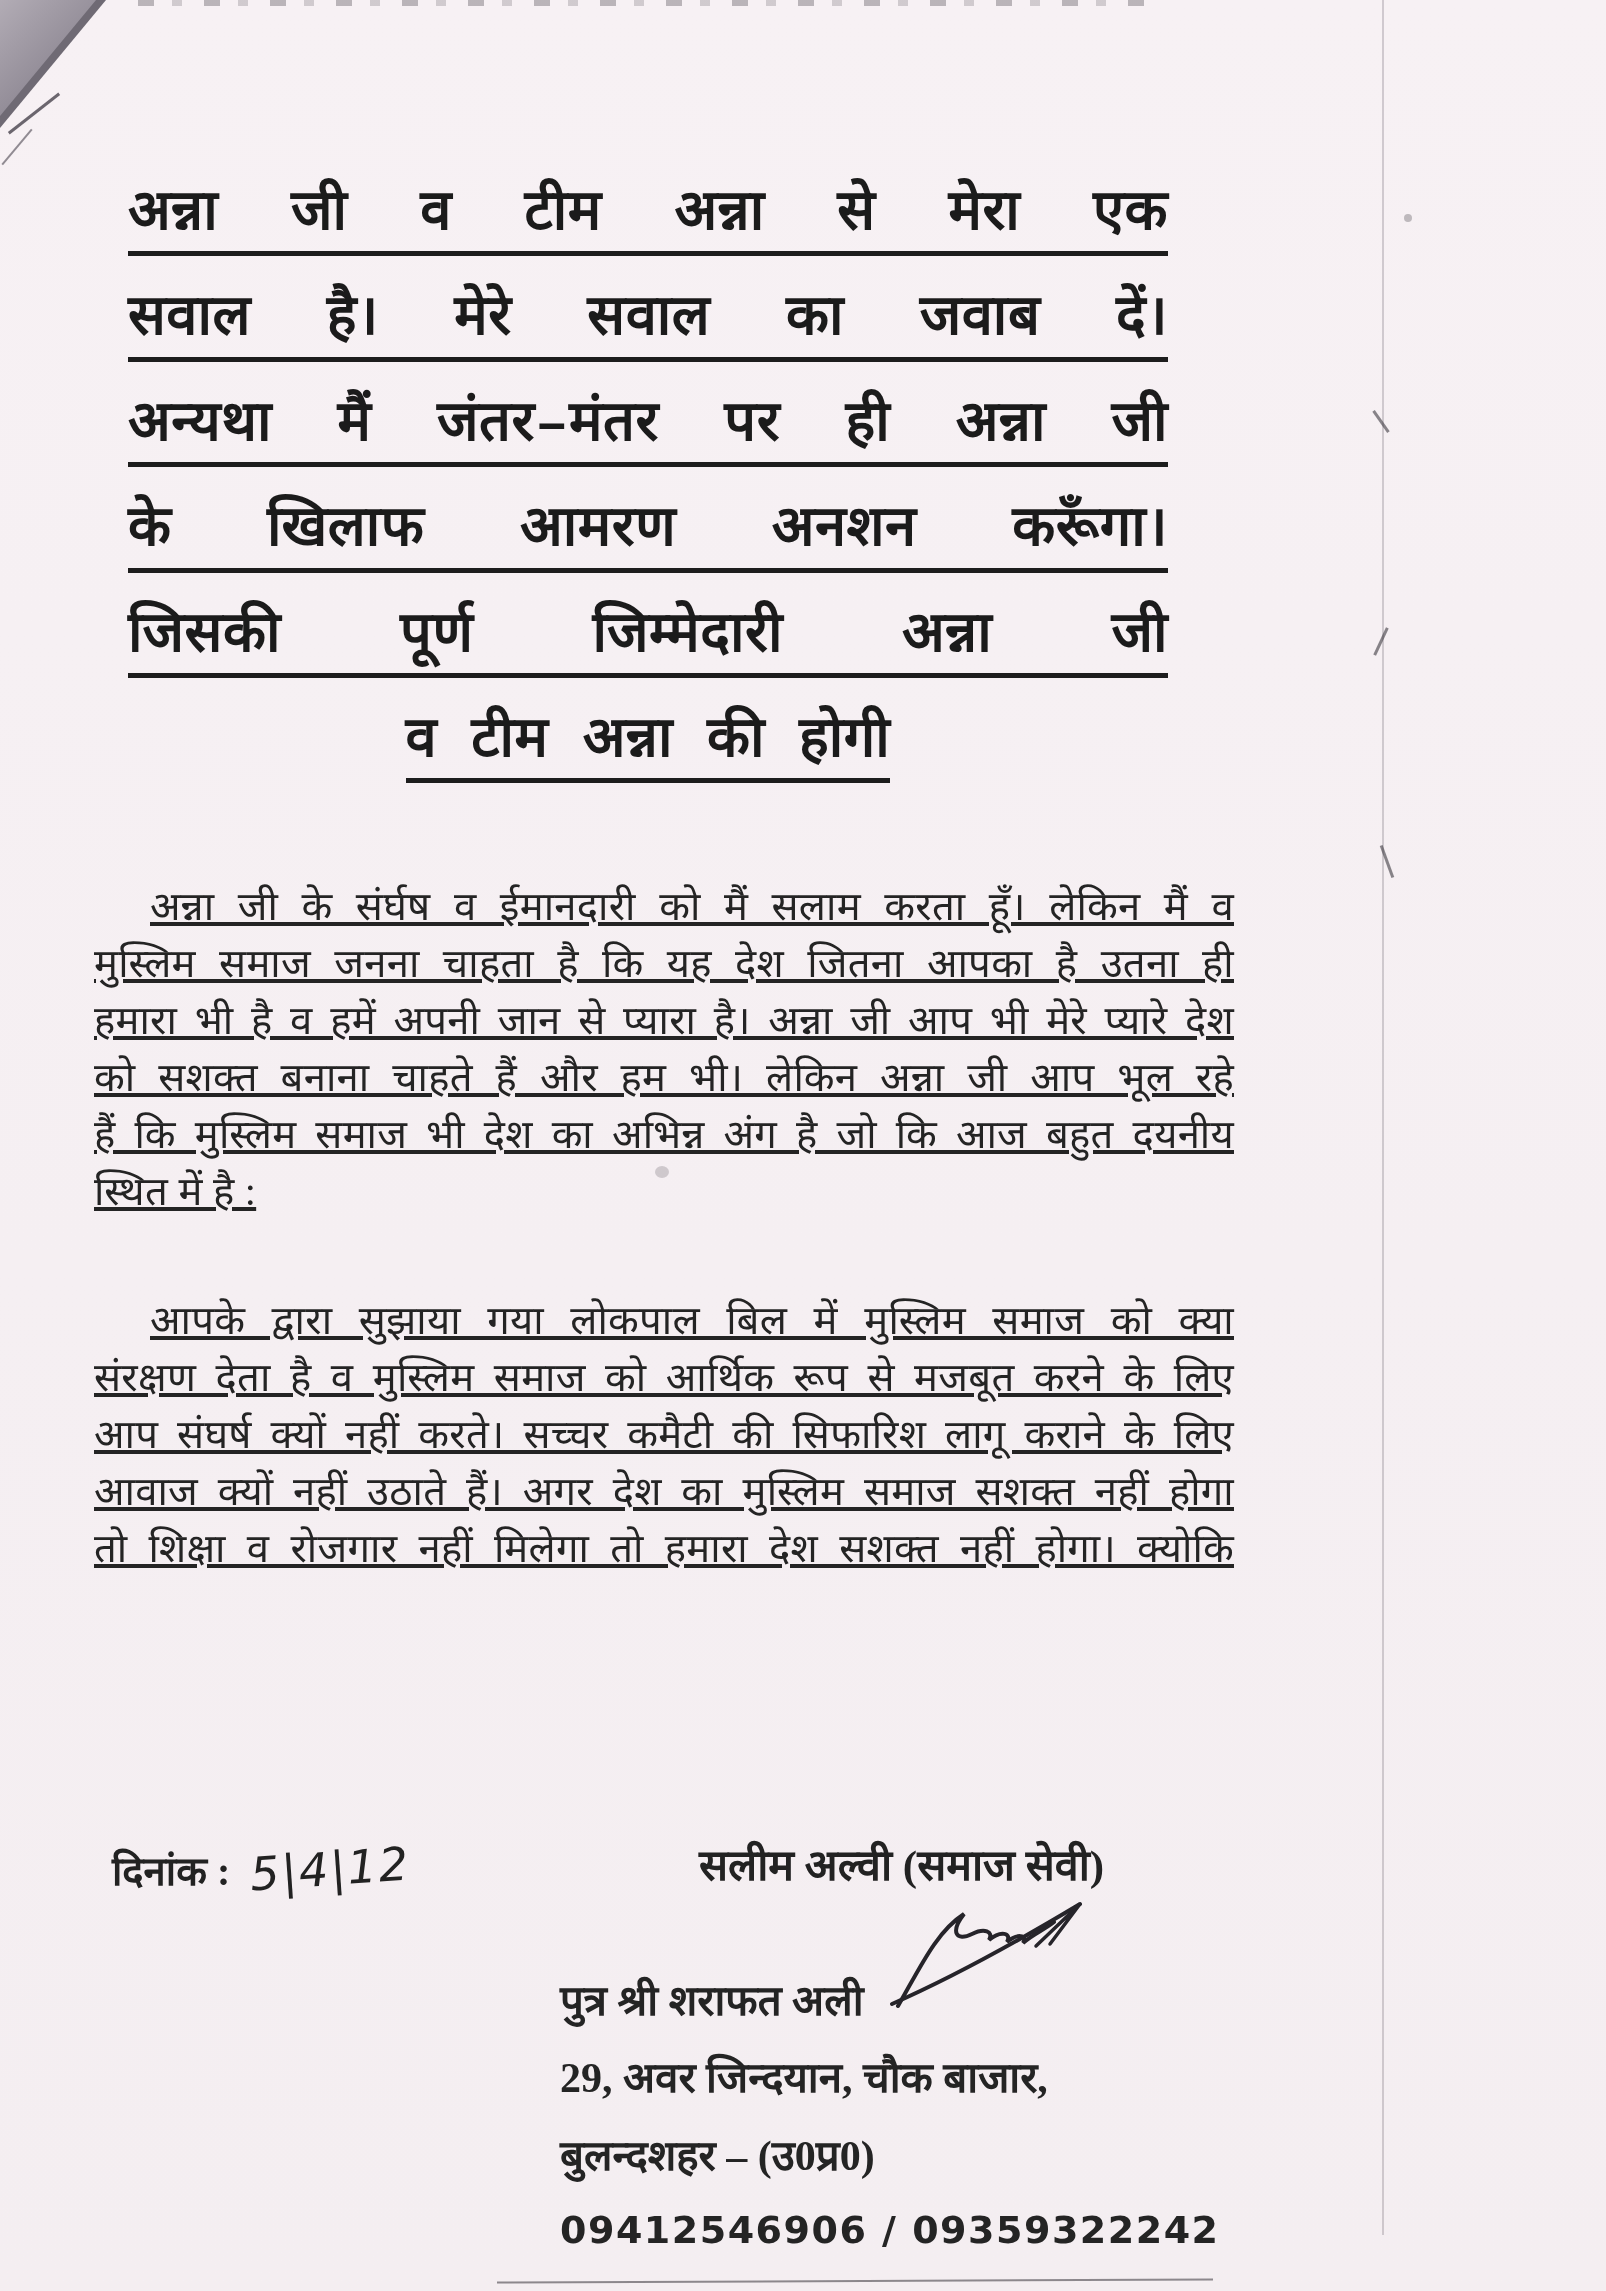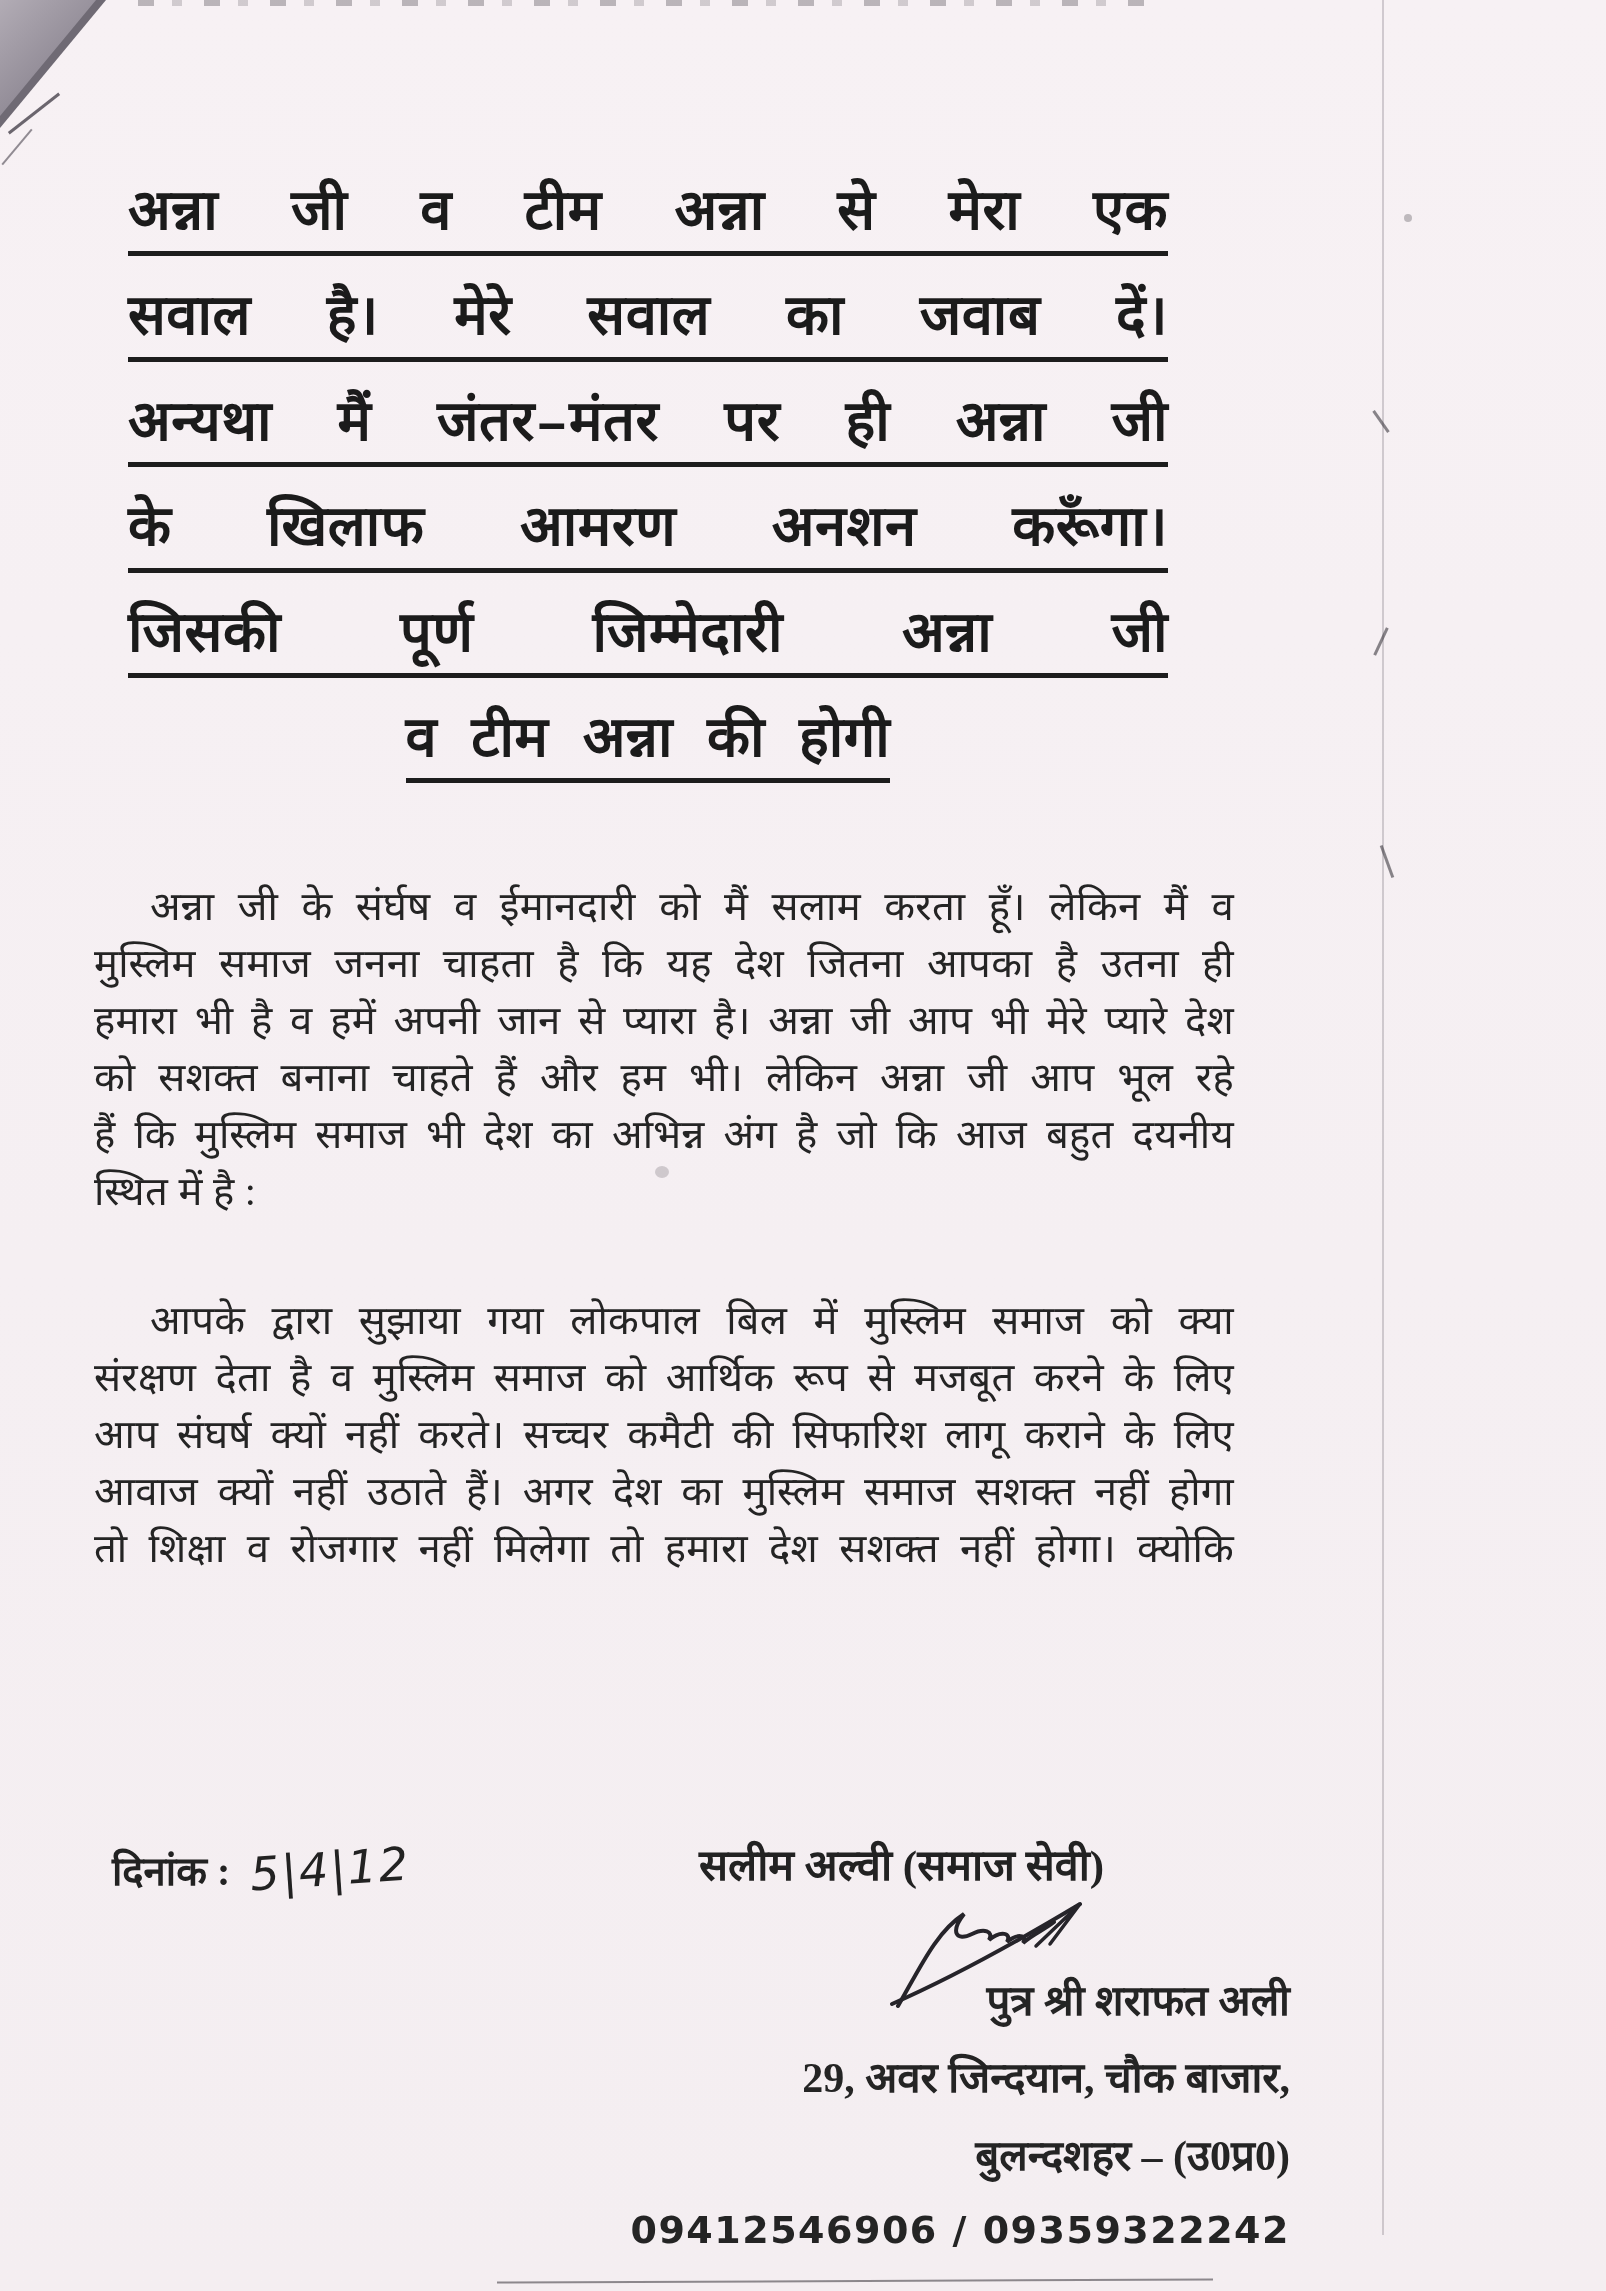--- a/index.html
+++ b/index.html
@@ -65,40 +65,40 @@
     text-align:justify;text-align-last:justify;
     padding-bottom:5px;border-bottom:5px solid #1d1d1d;
     margin-bottom:31px;
     font-family:Liberation Mono, monospace;
   }
   .head-line.centered{
     width:fit-content;margin-left:auto;margin-right:auto;
     text-align-last:auto;
   }
   
-  .para{position:absolute;left:94px;width:1140px;color:#242424;}
+  .para{position:absolute;left:94px;width:1140px;color:#242424;text-decoration:underline;}
   .para1{top:878px;}
   .para2{top:1292px;}
   .body-line{
     font-size:40px;line-height:57px;letter-spacing:.3px;
     text-align:justify;text-align-last:justify;
     white-space:normal;
   }
   .body-line.first{text-indent:56px;}
   .body-line.last{text-align-last:left;}
   
   .date-row{position:absolute;left:112px;top:1842px;font-size:40px;font-weight:bold;}
   .date-value{
     display:inline-block;font-family:"DejaVu Sans",sans-serif;
     font-style:italic;font-weight:normal;font-size:46px;
     transform:rotate(-4deg);margin-left:10px;letter-spacing:2px;
   }
   .signatory{position:absolute;left:699px;top:1834px;font-size:43px;font-weight:bold;}
   .signature{position:absolute;left:884px;top:1884px;width:210px;height:130px;}
-  .address{position:absolute;left:560px;top:1976px;width:730px;text-align:right;}
+  .address{position:absolute;left:560px;top:1976px;width:730px;text-align:left;}
   .addr-line{font-size:42px;font-weight:bold;line-height:1.2;margin-bottom:27px;color:#242424;}
   .addr-line.phone{
     font-family:"DejaVu Sans",sans-serif;font-size:38px;
     letter-spacing:1.5px;margin-bottom:0;
   }
 </style>
 </head>
 <body>
 
 <div class="page">

